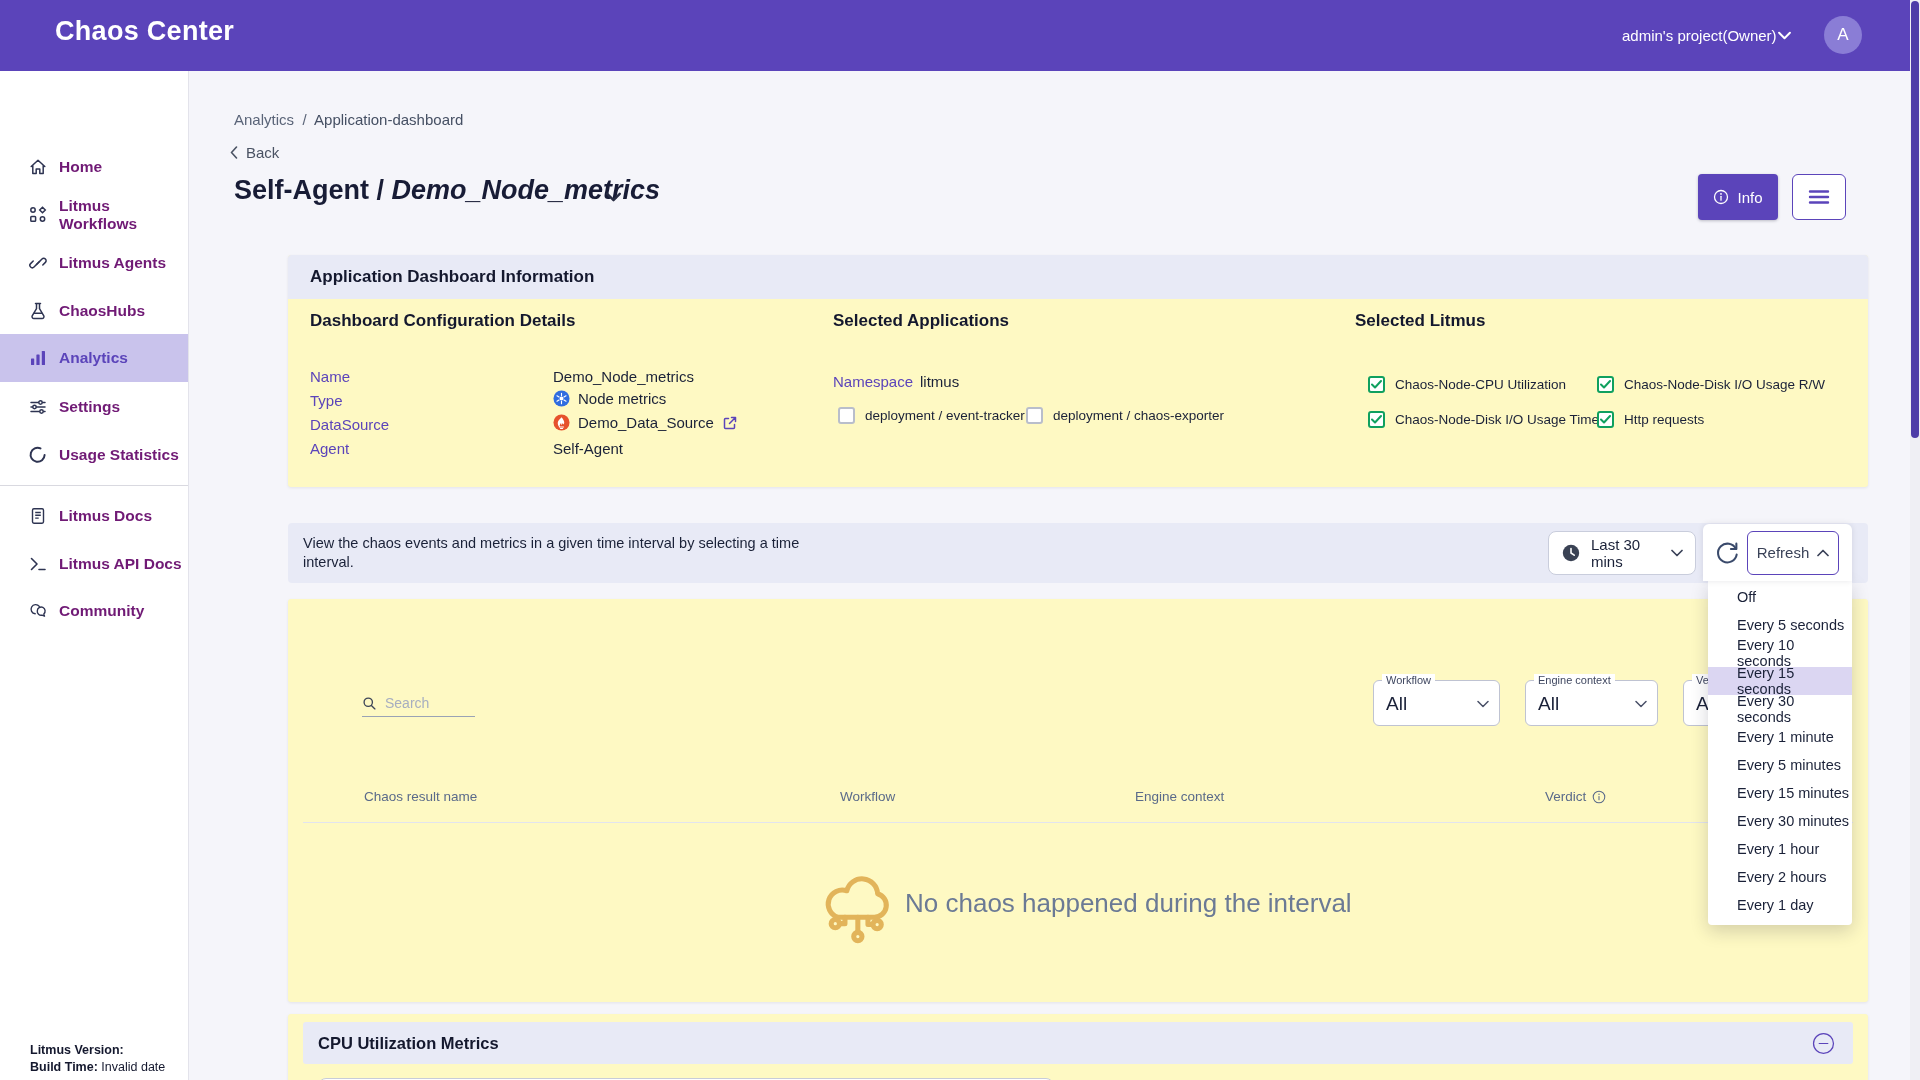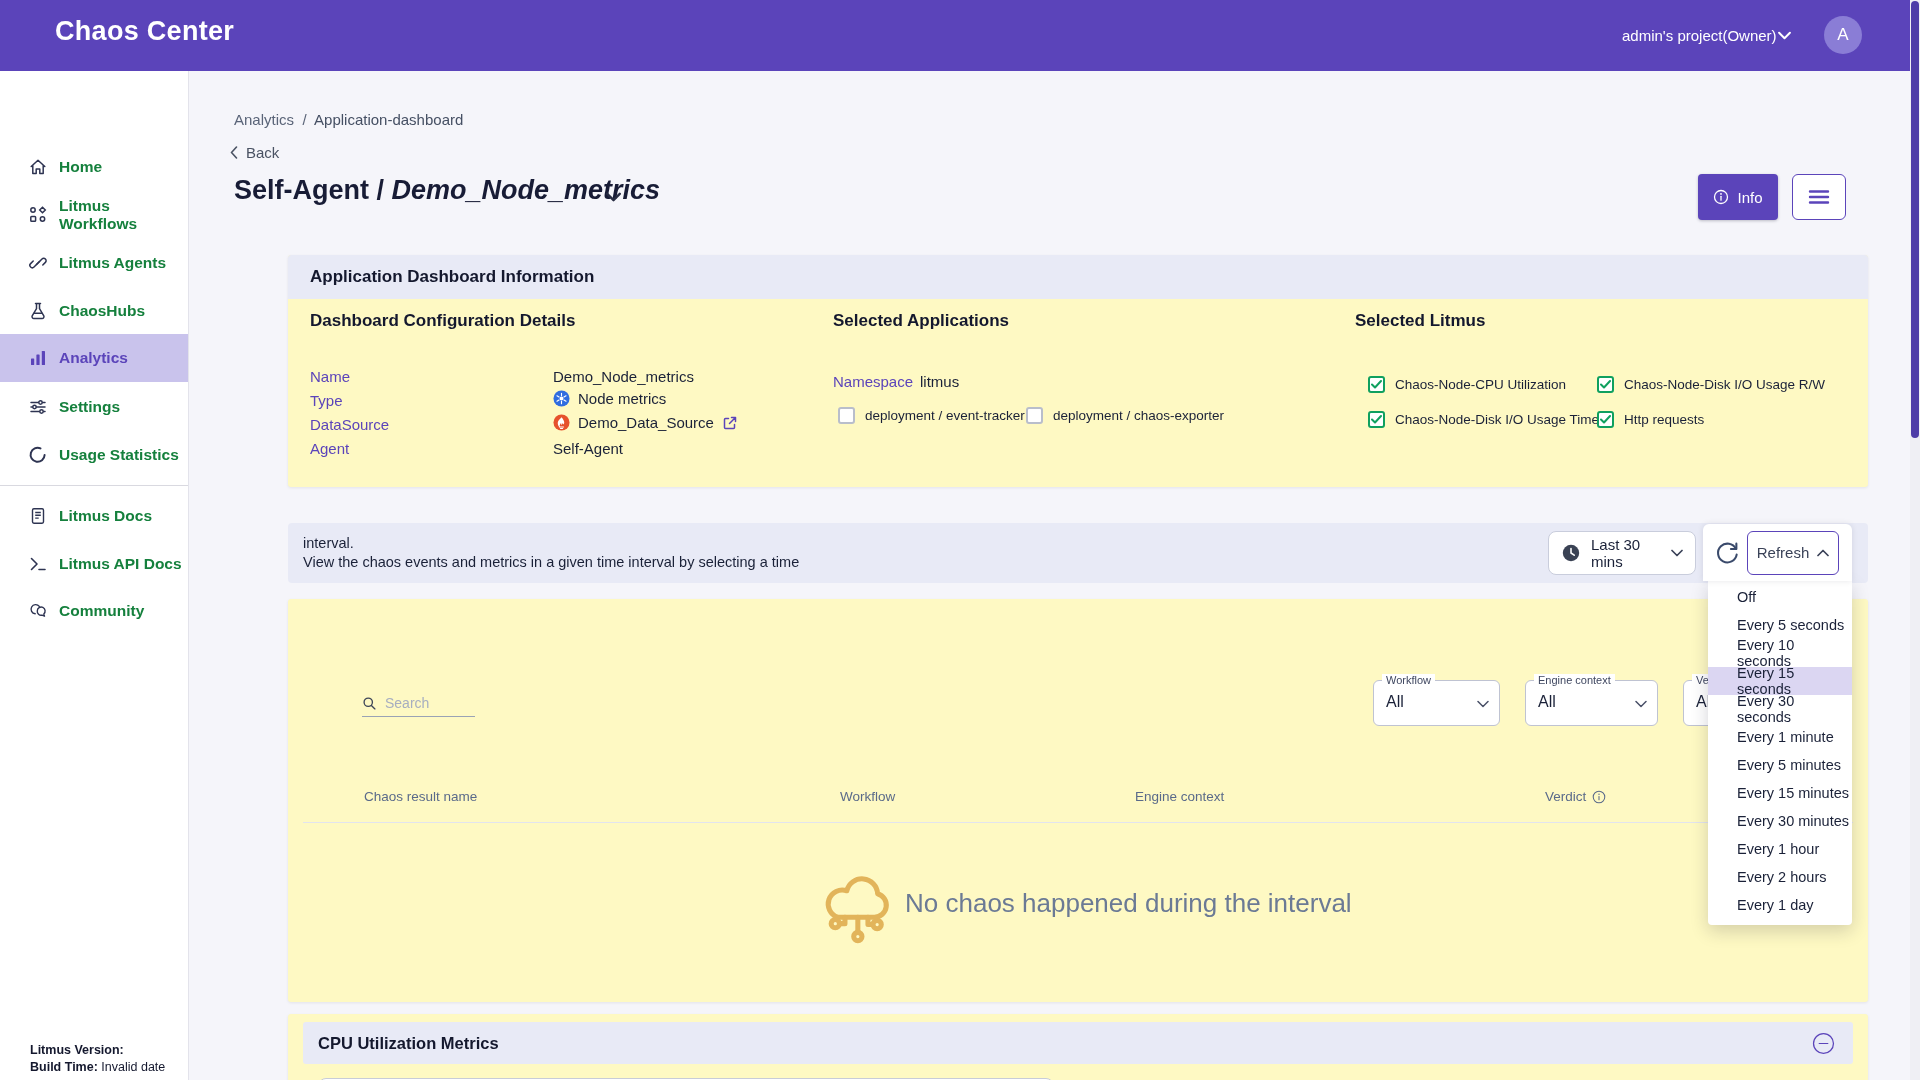--- a/index.html
+++ b/index.html
@@ -12,21 +12,21 @@
   .hdr{left:0;top:0;width:1920px;height:71px;background:#5B44BA;z-index:40;}
   .app-title{left:55px;top:16px;font-size:27px;font-weight:700;color:#fff;letter-spacing:.3px;}
   .proj-label{left:1622px;top:0;height:71px;display:flex;align-items:center;color:#fff;font-size:15px;}
   .proj-chev{left:1778px;top:31px;color:#fff;}
   .avatar{left:1824px;top:16px;width:38px;height:38px;border-radius:50%;background:#8A7DD6;
           color:#fff;font-size:17px;display:flex;align-items:center;justify-content:center;}
 
   
   .sidebar{left:0;top:71px;width:188px;height:1009px;background:#fff;border-right:1px solid #E3E3EB;z-index:10;}
   .nav-item{position:absolute;left:0;width:188px;height:48px;display:flex;align-items:center;
-            padding-left:28px;box-sizing:border-box;gap:11px;color:#15803d;font-size:15.5px;font-weight:600;cursor:pointer;}
+            padding-left:28px;box-sizing:border-box;gap:11px;color:#701a75;font-size:15.5px;font-weight:600;cursor:pointer;}
   .nav-item .nico{width:20px;height:20px;color:#2E3452;flex:0 0 auto;}
   .nav-item.sel{background:#C9C3EC;color:#5B44BA;}
   .nav-item.sel .nico{color:#5B44BA;}
   .nav-div{position:absolute;left:0;width:188px;height:1px;background:#D9D9E0;}
   .version{position:absolute;left:30px;top:971px;font-size:12.5px;color:#14182E;line-height:17px;}
   .version b{font-weight:700;}
 
   
   .crumb{left:234px;top:111px;font-size:15px;color:#5A6478;}
   .crumb .cur{color:#454F63;}
@@ -72,21 +72,21 @@
   .hidebar{left:15px;top:16px;width:1550px;height:40px;border-radius:3px;position:absolute;
            display:flex;align-items:center;justify-content:center;gap:16px;}
   .hidebar .lbl{color:#5B44BA;font-size:15.5px;font-weight:500;cursor:pointer;}
   .tri-up{width:0;height:0;border-left:7px solid transparent;border-right:7px solid transparent;border-bottom:9px solid #5B44BA;cursor:pointer;}
   .search{left:74px;top:91px;width:113px;position:absolute;border-bottom:1px solid #9AA3B5;height:26px;
           display:flex;align-items:center;gap:6px;}
   .search input{border:0;outline:0;width:84px;font-size:14px;font-family:"Liberation Sans",sans-serif;color:#333;background:transparent;}
   .search input::placeholder{color:#A7AEC0;}
   .fsel{position:absolute;height:46px;border:1px solid #BFC3D2;border-radius:6px;background:#fff;box-sizing:border-box;cursor:pointer;z-index:5;}
   .fsel .flab{position:absolute;top:-7px;left:8px;background:#fff;padding:0 4px;font-size:11px;color:#3F4760;}
-  .fsel .fval{position:absolute;left:12px;top:12px;font-size:16px;color:#1A2138;}
+  .fsel .fval{position:absolute;left:12px;top:12px;font-size:19px;color:#1A2138;}
   .fsel .fchev{position:absolute;right:10px;top:19px;color:#4A5168;}
   .th{position:absolute;font-size:13.5px;color:#5A6A8A;display:flex;align-items:center;gap:6px;}
   .tdiv{left:15px;top:223px;width:1550px;height:1px;background:#E2E4EE;position:absolute;}
   .empty-txt{position:absolute;left:617px;top:289px;font-size:26px;color:#6B7A95;}
 
   .card4{left:288px;top:1014px;width:1580px;height:90px;}
   .cpubar{left:15px;top:8px;width:1550px;height:42px;border-radius:3px;position:absolute;display:flex;align-items:center;}
   .cpubar span{margin-left:15px;font-size:16.5px;font-weight:700;color:#14182E;}
   .minus-ic{position:absolute;right:18px;top:10px;cursor:pointer;}
   .partialbox{position:absolute;left:30px;top:64px;width:734px;height:30px;border:1px solid #C8CCD8;border-radius:8px;background:#fff;}
@@ -339,22 +339,22 @@
         <svg width="11" height="9" viewBox="0 0 11 9">
           <path d="M1 4.5 L4 7.5 L10 1" fill="none" stroke="#0FA05F" stroke-width="2" stroke-linecap="round" stroke-linejoin="round"></path>
         </svg>
       </span>
     <span>Http requests</span>
   </div>
 </div>
 
 <div class="abs lavbar card2" style="position:absolute;">
   <div class="desc">
+    <div>View the chaos events and metrics in a given time interval by selecting a time</div>
     <div>interval.</div>
-    <div>View the chaos events and metrics in a given time interval by selecting a time</div>
   </div>
 </div>
 
 <div class="abs time-sel">
   <span>
       <svg width="20" height="20" viewBox="0 0 20 20">
         <circle cx="10" cy="10" r="8.2" fill="#3A4254"></circle>
         <path d="M10 5.5 V10 l3.2 2.2" stroke="#fff" stroke-width="1.6" fill="none" stroke-linecap="round"></path>
       </svg>
     </span>

